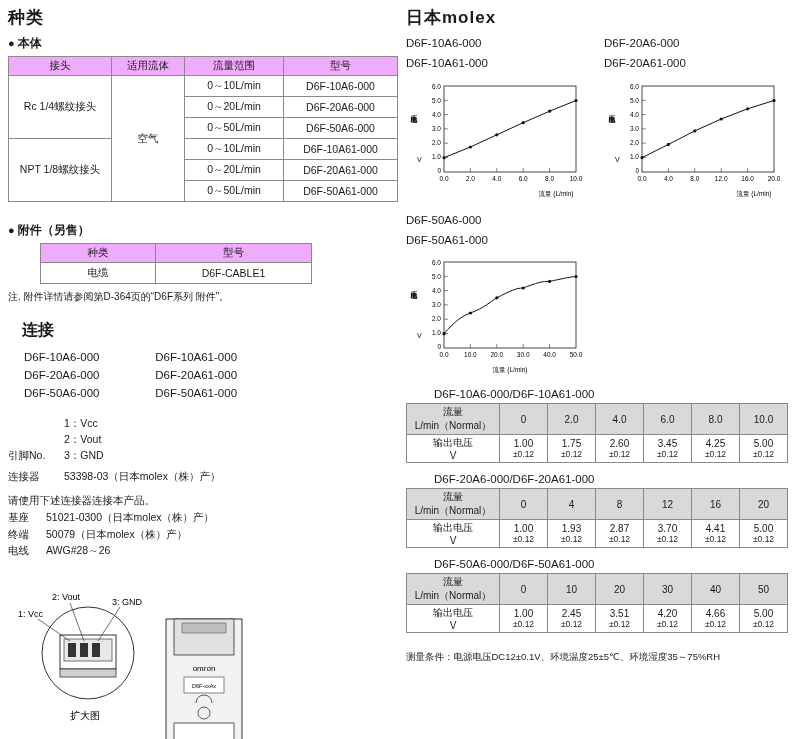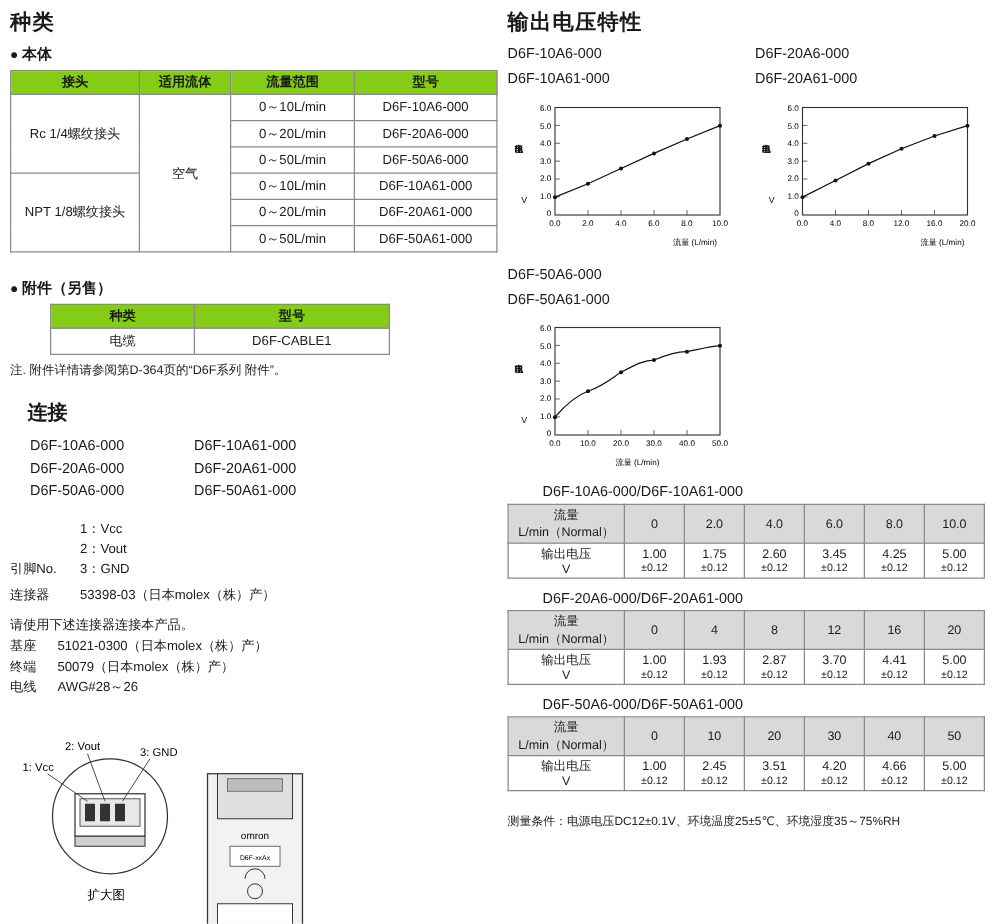--- a/index.html
+++ b/index.html
@@ -11,21 +11,21 @@
   .page{position:relative;width:794px;height:739px;}
   .col-left{position:absolute;left:8px;top:6px;width:390px;}
   .col-right{position:absolute;left:406px;top:6px;width:382px;}
 
   h1.sec{font-size:17px;font-weight:bold;margin:0 0 6px 0;letter-spacing:1px;}
   h2.sub{font-size:12px;font-weight:bold;margin:4px 0 4px 0;}
   .bullet::before{content:"\25CF";margin-right:3px;font-size:11px;}
 
   table.grid{border-collapse:collapse;width:100%;font-size:10.5px;}
   table.grid th,table.grid td{border:1px solid #8a8a8a;text-align:center;padding:2px 3px;}
-  table.grid th{background:#84cc16;font-weight:bold;}
+  table.grid th{background:#f0abfc;font-weight:normal;}
   .tbl-body td{height:16px;}
 
   .note{font-size:10px;margin-top:5px;line-height:1.5;}
 
   h1.conn{font-size:16px;font-weight:bold;margin:16px 0 8px 14px;}
   .models{font-size:11.5px;line-height:1.55;margin-left:16px;}
   .models span.c2{display:inline-block;width:128px;}
 
   .pinblock{margin-top:14px;font-size:10.5px;line-height:1.55;}
   .pinblock .row{display:flex;align-items:flex-end;}
@@ -199,21 +199,21 @@
         <path d="M188 130 a8 8 0 0 1 16 0" fill="none" stroke="#333" stroke-width="0.8"></path>
         <circle cx="196" cy="140" r="6" fill="none" stroke="#333" stroke-width="0.8"></circle>
         <rect x="166" y="150" width="60" height="30" fill="#fff" stroke="#333" stroke-width="0.8"></rect>
         <line x1="158" y1="186" x2="234" y2="186" stroke="#333" stroke-width="1"></line>
       </svg>
     </div>
   </div>
 
   <div class="col-right">
 
-    <h1 class="sec">输出电压特性</h1>
+    <h1 class="sec">日本molex</h1>
 
     <div class="chartrow">
 
       <div class="chartbox">
         <div class="chart-title">D6F-10A6-000</div>
         <div class="chart-title">D6F-10A61-000</div>
         <svg width="184" height="126" viewBox="0 0 184 126">
 
           <text x="8" y="34" font-size="7" font-family="Liberation Sans" writing-mode="tb">输出电压</text>
           <text x="11" y="86" font-size="7" font-family="Liberation Sans">V</text>

